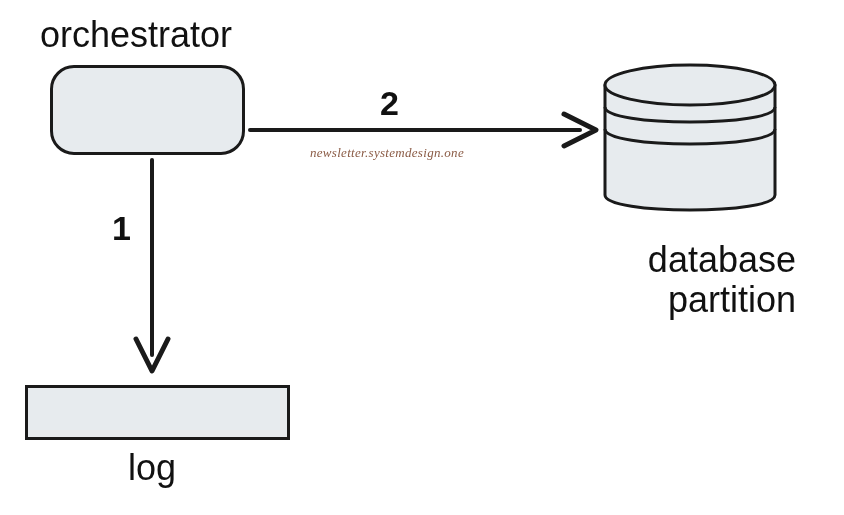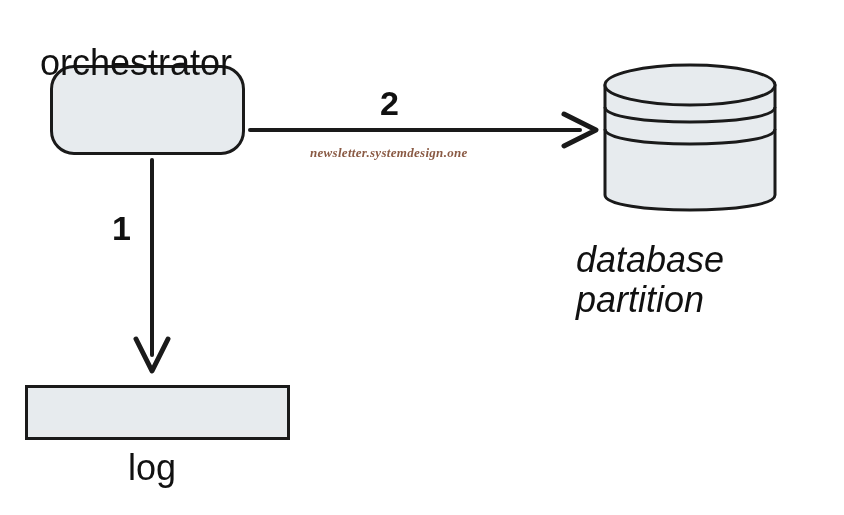--- a/index.html
+++ b/index.html
@@ -19,30 +19,28 @@
   .label {
     position: absolute;
     color: #111;
     white-space: nowrap;
     line-height: 1.1;
   }
   .label-orchestrator {
     left: 40px;
     top: 15px;
     font-size: 36px;
-    margin-top: 28px;
   }
   .label-db {
     left: 576px;
     top: 240px;
     font-size: 36px;
-    text-align: left;
+    text-align: right;
     width: 220px;
     white-space: normal;
-    font-style: italic;
   }
   .label-log {
     left: 128px;
     top: 448px;
     font-size: 36px;
     text-align: center;
   }
   .label-1 {
     left: 112px;
     top: 210px;
@@ -57,21 +55,20 @@
   }
   .watermark {
     position: absolute;
     left: 310px;
     top: 145px;
     font-size: 13px;
     font-family: "Georgia", serif;
     font-style: italic;
     color: #8a5a44;
     letter-spacing: 0.3px;
-    font-weight: bold;
   }
   .box-orch {
     position: absolute;
     left: 50px;
     top: 65px;
     width: 195px;
     height: 90px;
     background: #e7ebee;
     border: 3px solid #1a1a1a;
     border-radius: 24px;

